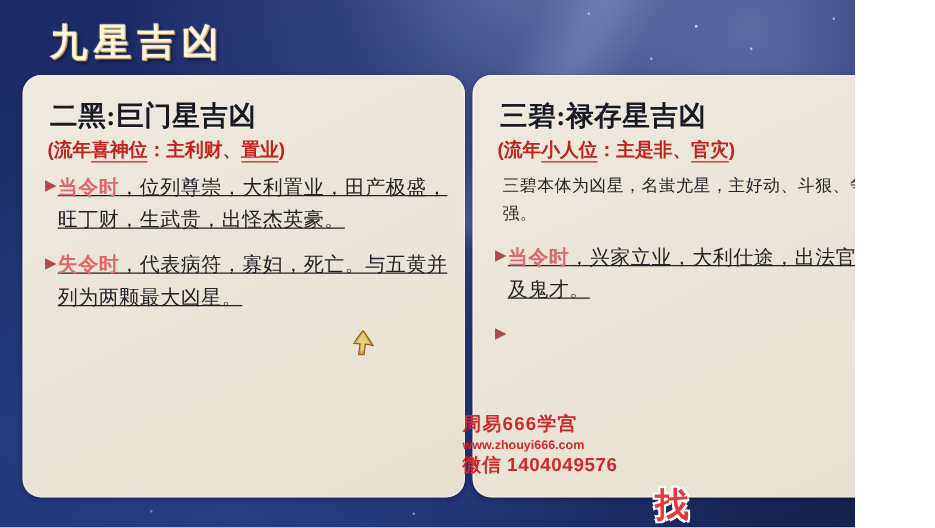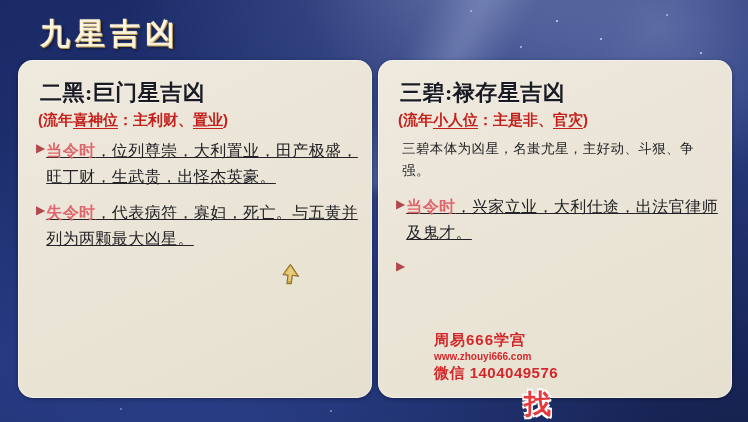--- a/index.html
+++ b/index.html
@@ -3,21 +3,21 @@
 <meta charset="utf-8">
 <style>
   html,body{margin:0;padding:0;}
   body{
     width:748px;height:422px;overflow:hidden;
     font-family:"Liberation Sans","DejaVu Sans",sans-serif;
   }
 
   
   #stage{
-    position:relative;width:748px;height:422px;overflow:hidden;
+    position:relative;width:684px;height:422px;overflow:hidden;
     background:
       radial-gradient(circle at 62% -12%, rgba(150,165,210,.55) 0%, rgba(120,135,195,.22) 26%, rgba(40,55,130,0) 52%),
       radial-gradient(circle at 88% 6%, rgba(175,185,225,.38) 0%, rgba(90,105,175,.10) 22%, rgba(30,45,120,0) 45%),
       radial-gradient(ellipse at 30% 120%, rgba(55,80,165,.55) 0%, rgba(22,35,95,0) 60%),
       linear-gradient(160deg,#1b2a66 0%,#1e2f6e 28%,#223478 52%,#1a2a63 78%,#16224f 100%);
   }
   
   #ray{
     position:absolute;left:300px;top:-60px;width:300px;height:250px;
     background:linear-gradient(118deg,rgba(0,0,0,0) 38%,rgba(180,192,230,.30) 50%,rgba(0,0,0,0) 62%);

